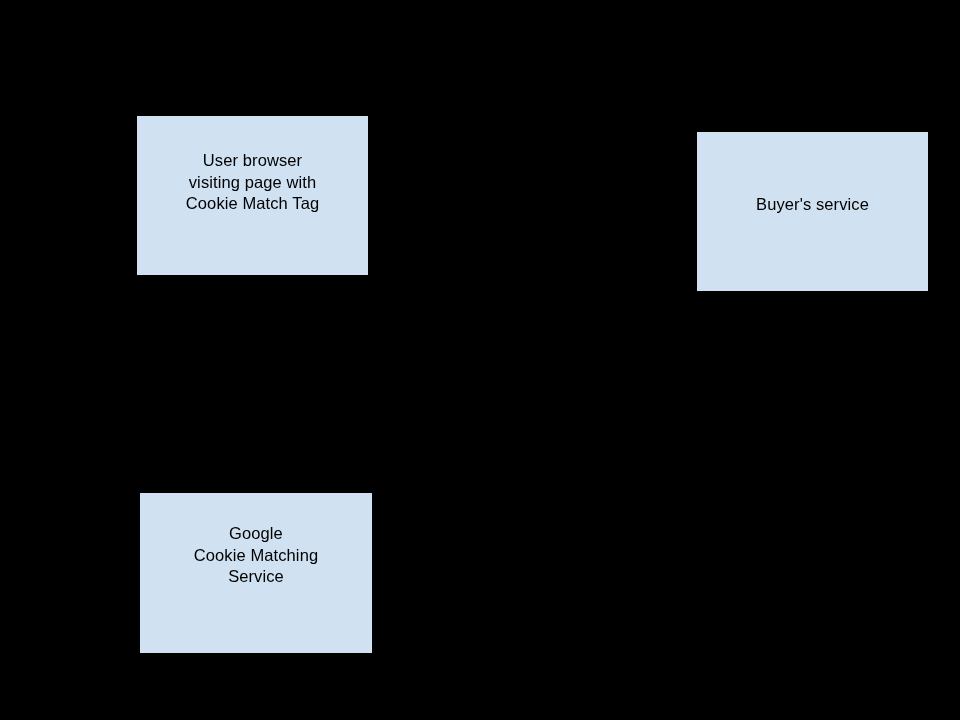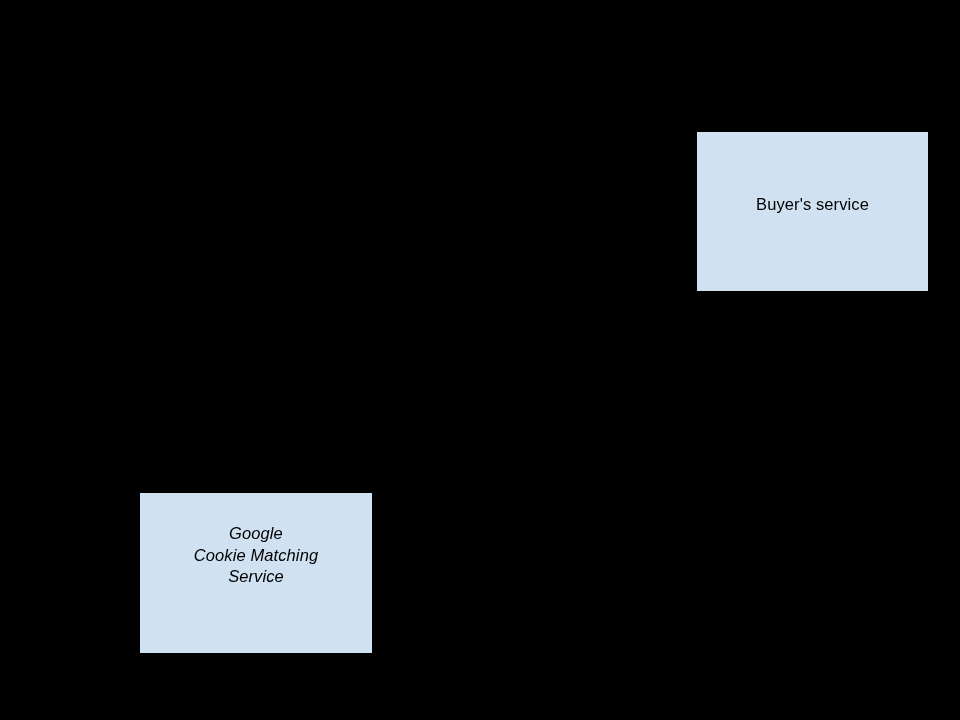--- a/index.html
+++ b/index.html
@@ -59,27 +59,32 @@
   }
   #node-buyers-service .node-label { top: 62px; }
 
   
   #node-google-cms {
     left: 140px;
     top: 493px;
     width: 232px;
     height: 160px;
   }
-  #node-google-cms .node-label { top: 30px; font-style: italic; }
+  #node-google-cms .node-label { top: 30px; }
 </style>
 </head>
 <body>
 
 <div id="canvas">
 
+  <div class="node" id="node-user-browser">
+    <div class="node-label">User browser
+visiting page with
+Cookie Match Tag</div>
+  </div>
 
   <div class="node" id="node-buyers-service">
     <div class="node-label">Buyer's service</div>
   </div>
 
   <div class="node" id="node-google-cms">
     <div class="node-label">Google
 Cookie Matching
 Service</div>
   </div>

